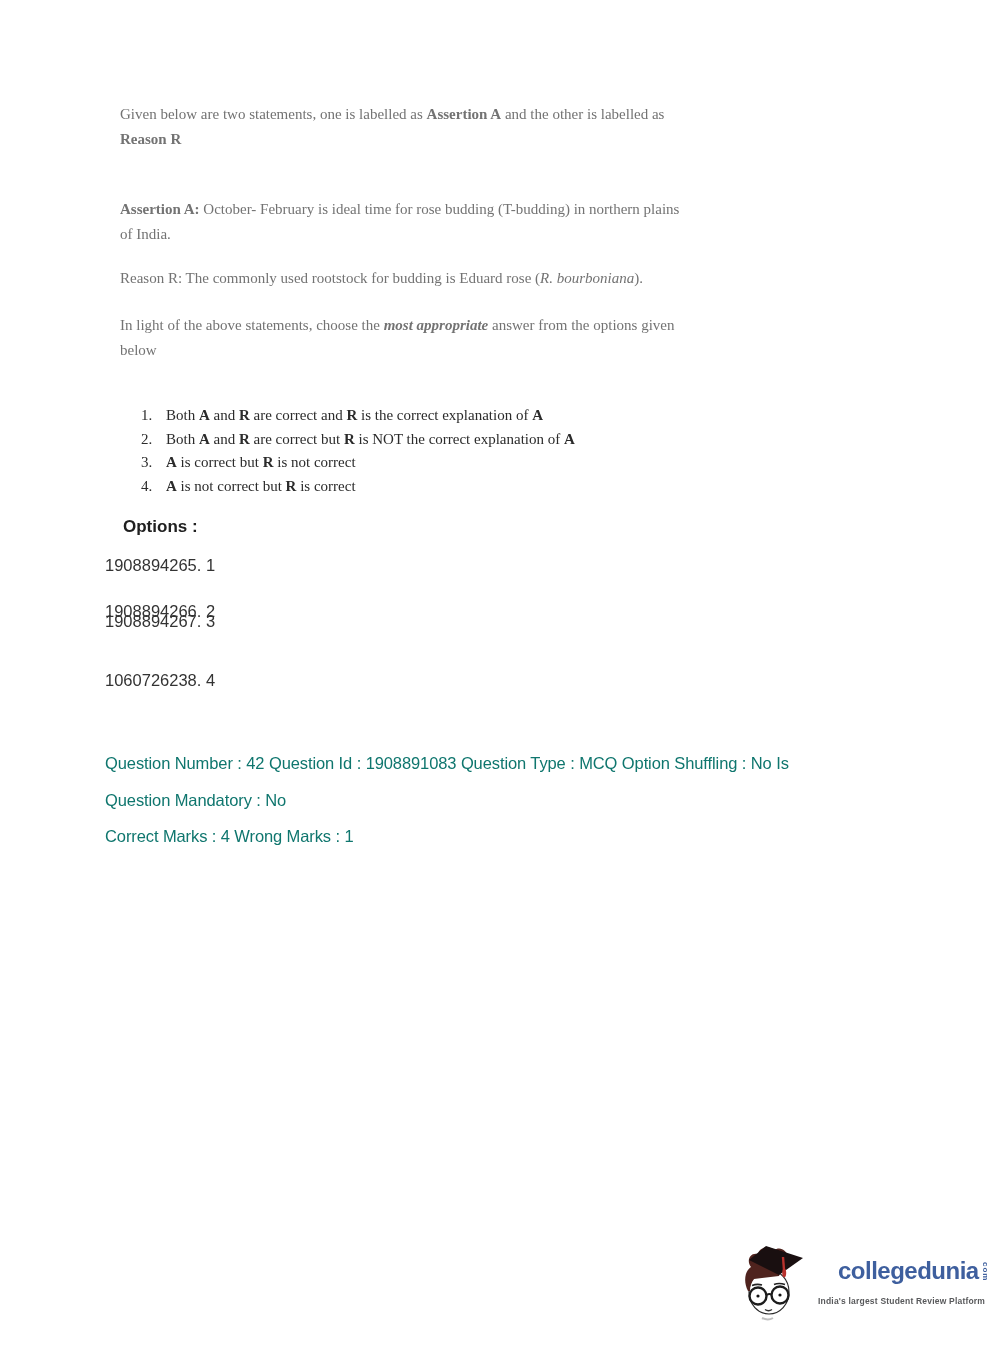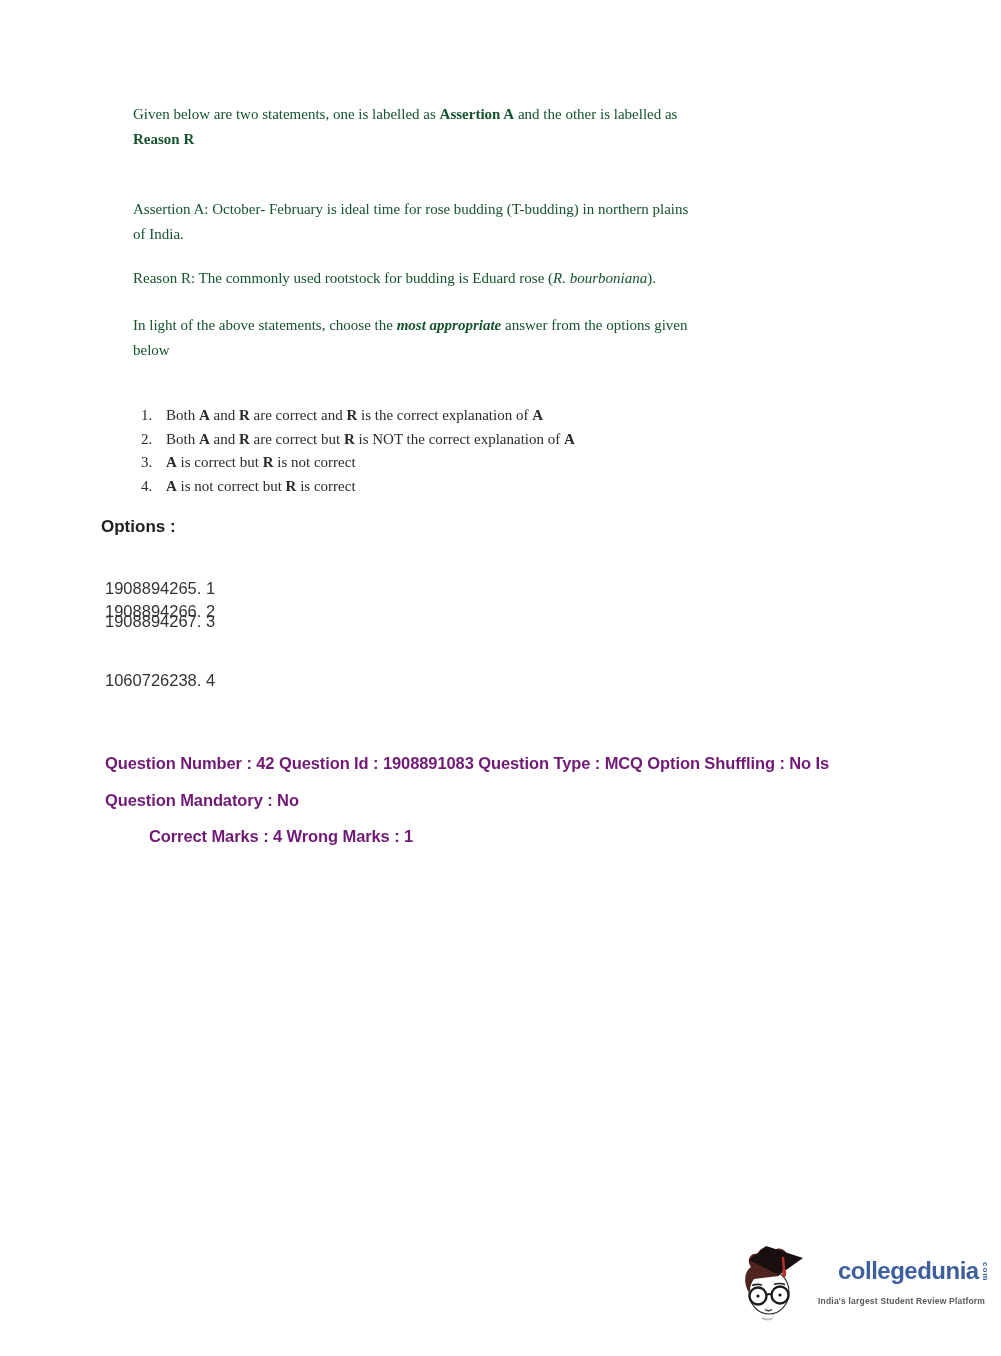--- a/index.html
+++ b/index.html
@@ -6,51 +6,51 @@
   .page {
     position:relative; width:1001px; height:1356px;
     background:#ffffff; overflow:hidden;
     font-family:"Liberation Sans", sans-serif;
   }
 
   
   .qtext { position:absolute; left:117px; top:0; width:680px; }
   .serif {
     font-family:"Liberation Serif", serif;
-    font-size:15px; line-height:25px; color:#14532d;
-    margin:0; position:absolute; left:16px; width:660px;
+    font-size:15px; line-height:25px; color:#737373;
+    margin:0; position:absolute; left:3px; width:660px;
   }
   .p-intro       { top:102px; }
   .p-assertion   { top:197px; }
   .p-reason      { top:266px; }
   .p-instruction { top:313px; }
 
   .choices {
     position:absolute; left:24px; top:404px; margin:0; padding:0;
     list-style:none;
     font-family:"Liberation Serif", serif;
     font-size:15px; color:#2b2b2b; width:620px;
   }
   .choice { display:flex; line-height:23.5px; }
   .choice .num { width:25px; flex:0 0 25px; }
 
   
   .options-heading {
-    position:absolute; left:101px; top:517px;
+    position:absolute; left:123px; top:517px;
     font-size:17px; font-weight:bold; color:#202020;
   }
   .option-row { position:absolute; left:105px; font-size:16.5px; color:#333333; }
-  .opt0 { top:579px;text-align:center; } .opt1 { top:594px;margin-top:8px; } .opt2 { top:612px; } .opt3 { top:671px; }
+  .opt0 { top:556px;text-align:center; } .opt1 { top:594px;margin-top:8px; } .opt2 { top:612px; } .opt3 { top:671px; }
 
   
   .meta-line {
     position:absolute; left:105px;
-    font-size:16.5px; font-weight:bold; color:#701a75; letter-spacing:-0.1px;
+    font-size:16.5px; font-weight:normal; color:#0f766e; letter-spacing:-0.1px;
   }
-  .meta0 { top:754px; } .meta1 { top:791px; } .meta2 { top:827px;margin-left:44px; }
+  .meta0 { top:754px; } .meta1 { top:791px; } .meta2 { top:827px; }
 
   
   .logo { position:absolute; left:742px; top:1244px; width:258px; height:82px; }
   .mascot { position:absolute; left:0; top:1px; }
   .brandrow { position:absolute; left:64px; top:14px; display:flex; align-items:flex-start; }
   .brand {
     font-size:24px; font-weight:bold; color:#3e5f9e;
     letter-spacing:-0.5px; line-height:1.1; white-space:nowrap;margin-left:32px;
   }
   .brand-suffix {
@@ -64,21 +64,21 @@
   }
 </style>
 </head>
 <body>
 
 <div class="page">
 
   <section class="qtext">
     <p class="serif p-intro"><span>Given below are two statements, one is labelled as </span><span style="font-weight: bold;">Assertion A</span><span> and the other is labelled as</span><br><span style="font-weight: bold;">Reason R</span></p>
 
-    <p class="serif p-assertion"><span style="font-weight: normal;">Assertion A:</span><span> October- February is ideal time for rose budding (T-budding) in northern plains</span><br><span>of India.</span></p>
+    <p class="serif p-assertion"><span style="font-weight: bold;">Assertion A:</span><span> October- February is ideal time for rose budding (T-budding) in northern plains</span><br><span>of India.</span></p>
 
     <p class="serif p-reason"><span style="font-weight: normal;">Reason R:</span><span> The commonly used rootstock for budding is Eduard rose (</span><span style="font-style: italic;">R. bourboniana</span><span>).</span></p>
 
     <p class="serif p-instruction"><span>In light of the above statements, choose the </span><span style="font-weight: bold; font-style: italic;">most appropriate</span><span> answer from the options given</span><br><span>below</span></p>
 
     <ol class="choices">
       <li class="choice">
         <span class="num">1.</span>
         <span class="ctext"><span>Both </span><span style="font-weight: bold;">A</span><span> and </span><span style="font-weight: bold;">R</span><span> are correct and </span><span style="font-weight: bold;">R</span><span> is the correct explanation of </span><span style="font-weight: bold;">A</span></span>
       </li>

